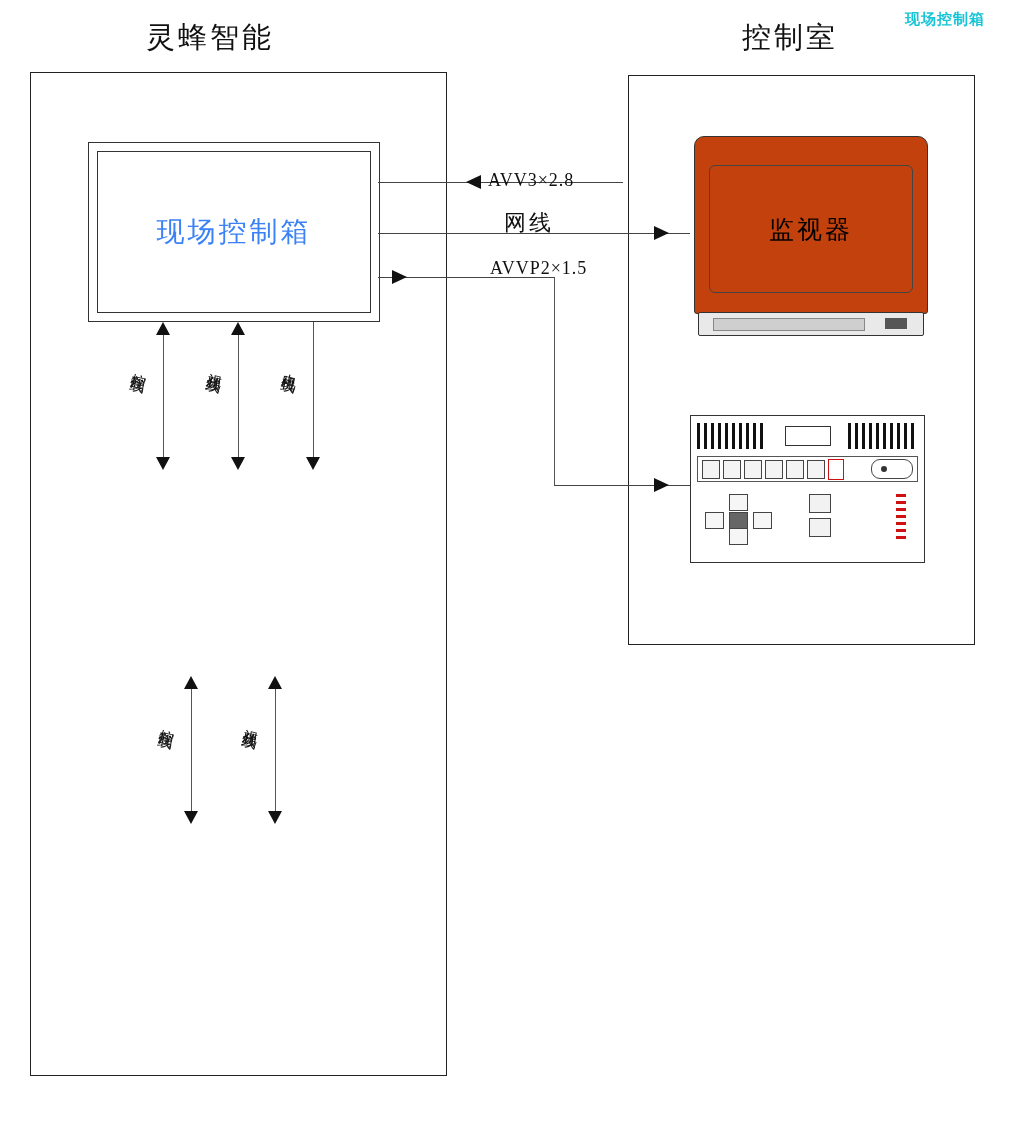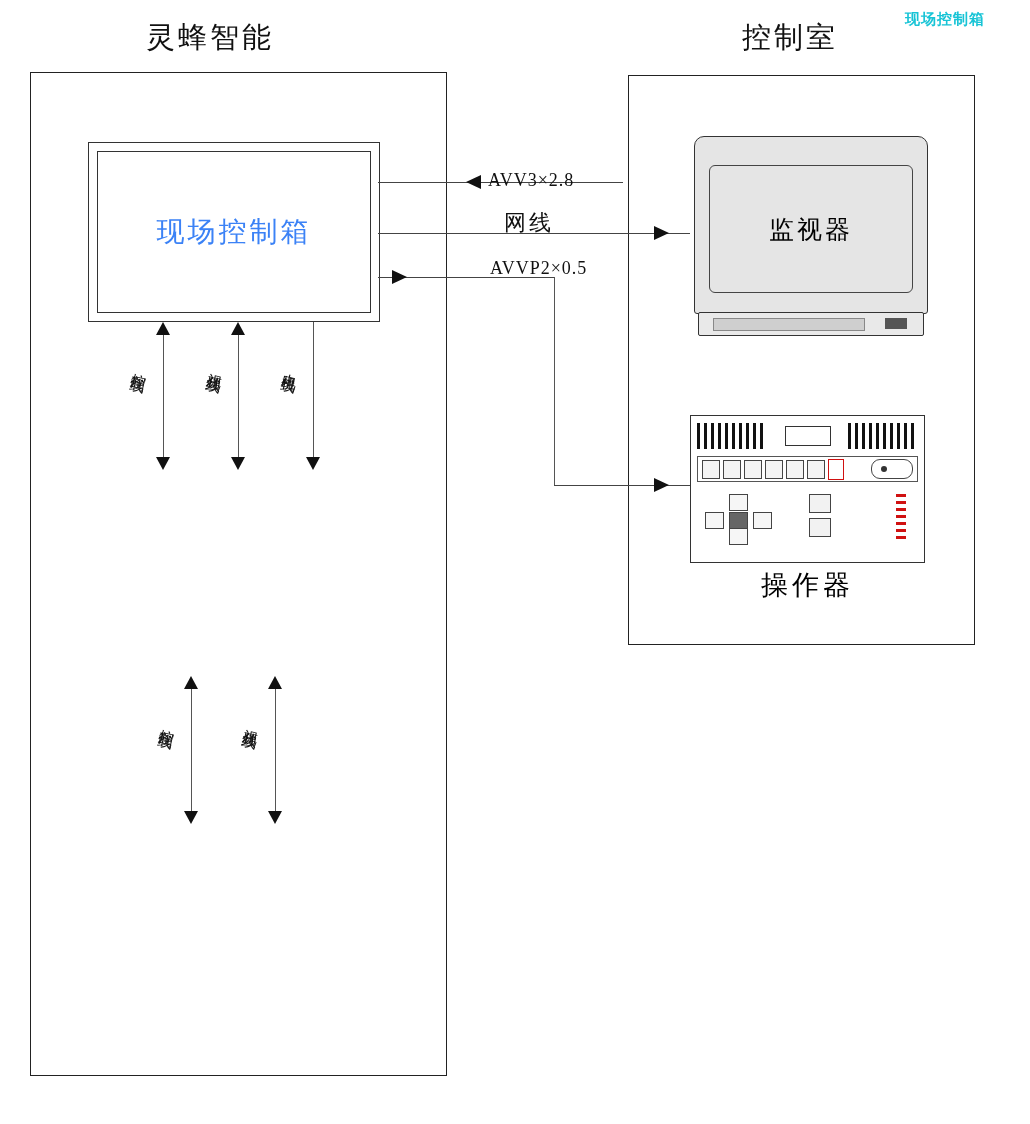--- a/index.html
+++ b/index.html
@@ -120,21 +120,21 @@
   }
   .cable-label.cn { font-size: 22px; letter-spacing: 3px; }
 
   
   #monitor { left: 694px; top: 136px; width: 232px; height: 200px; }
   .mon-body {
     position: absolute;
     left: 0; top: 0; width: 100%; height: 176px;
     border: 1.5px solid #333;
     border-radius: 10px 10px 3px 3px;
-    background: #e5e5e5;
+    background: #c2410c;
   }
   .mon-screen {
     position: absolute;
     left: 14px; top: 28px; right: 14px; bottom: 20px;
     border: 1.3px solid #444;
     border-radius: 6px;
     display: flex; align-items: center; justify-content: center;
   }
   .mon-label { font-size: 25px; letter-spacing: 3px; }
   .mon-base {
@@ -305,21 +305,21 @@
 
   <div class="abs hline" style="left:378px; top:233px; width:312px;"></div>
   <div class="abs arrow-right" style="left:654px; top:226px;"></div>
   <div class="abs cable-label cn" style="left:504px; top:208px;">网线</div>
 
   <div class="abs hline" style="left:378px; top:277px; width:176px;"></div>
   <div class="abs arrow-right" style="left:392px; top:270px;"></div>
   <div class="abs vline" style="left:554px; top:277px; height:208px;"></div>
   <div class="abs hline" style="left:554px; top:485px; width:136px;"></div>
   <div class="abs arrow-right" style="left:654px; top:478px;"></div>
-  <div class="abs cable-label" style="left:490px; top:258px;">AVVP2×0.5</div>
+  <div class="abs cable-label" style="left:490px; top:258px;">AVVP2×1.5</div>
 
   <div class="abs" id="monitor">
     <div class="mon-body">
       <div class="mon-screen">
         <span class="mon-label">监视器</span>
       </div>
     </div>
     <div class="mon-base">
       <div class="mon-strip"></div>
       <div class="mon-btn"></div>
@@ -360,16 +360,15 @@
           <i style="top:4px"></i>
             <i style="top:11px"></i>
             <i style="top:18px"></i>
           <i style="top:25px"></i>
             <i style="top:32px"></i>
             <i style="top:39px"></i>
           <i style="top:46px"></i>
         </div>
       </div>
     </div>
-    <div class="op-caption">操作器</div>
   </div>
 
 </div>
 
 </body></html>

